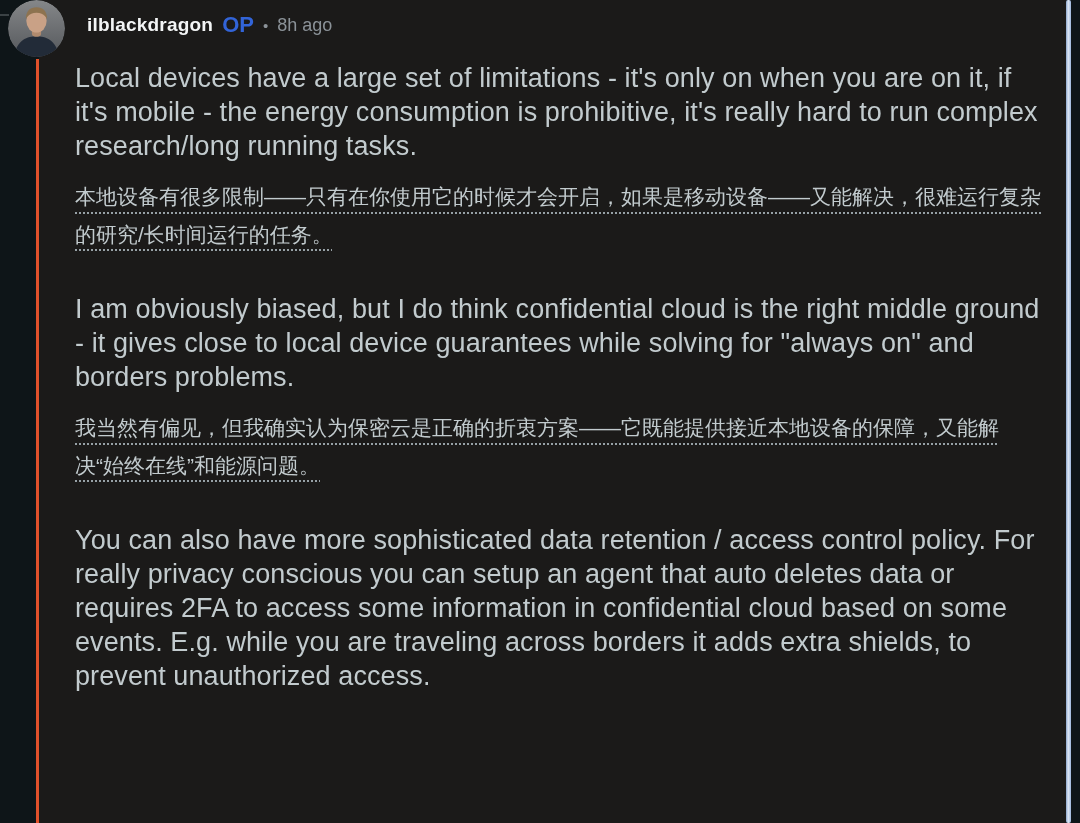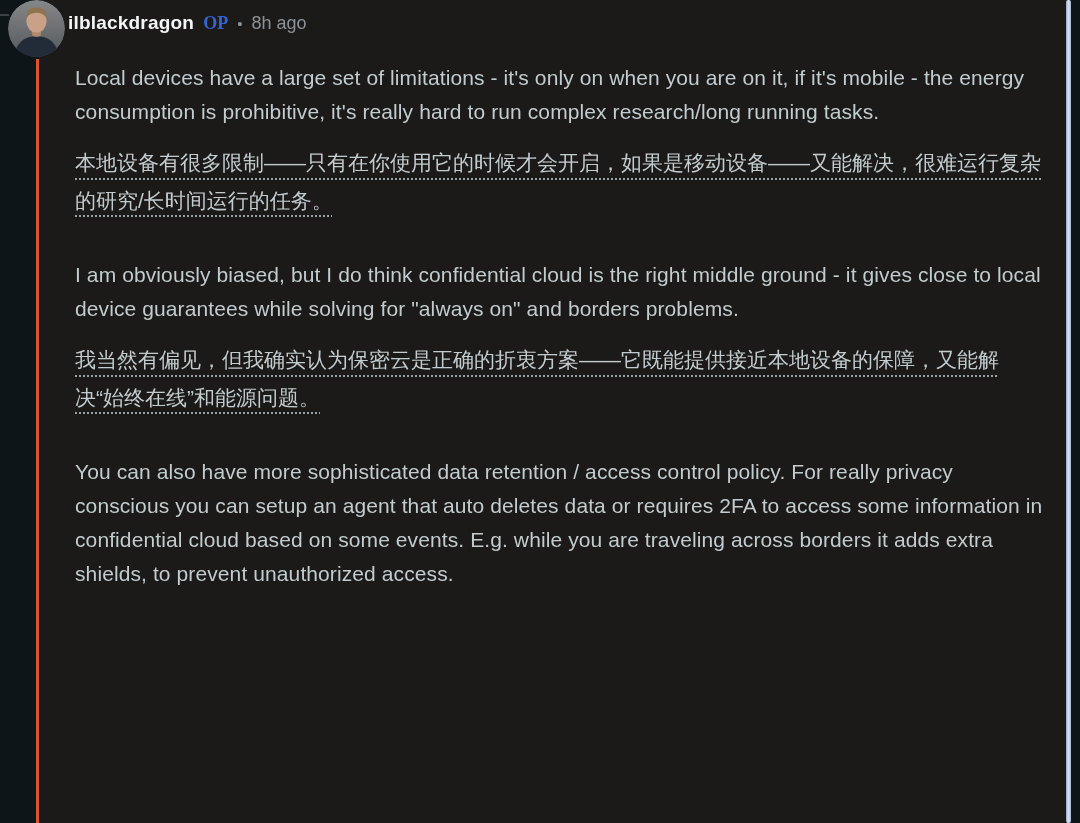--- a/index.html
+++ b/index.html
@@ -33,56 +33,55 @@
   }
   .avatar svg { display: block; width: 100%; height: 100%; }
   .thread-line {
     position: absolute;
     left: 36px; top: 59px;
     width: 3px; height: 764px;
     z-index: 2;
   }
   .header {
     position: absolute;
-    left: 68px; top: 12px;
+    left: 87px; top: 12px;
     display: flex;
     align-items: center;
     gap: 9px;
     z-index: 4;
   }
   .username {
     font-size: 19px;
     font-weight: bold;
     color: #f3f5f6;
     letter-spacing: 0.2px;
   }
   .op-badge {
-    font-size: 18px;
+    font-size: 22px;
     font-weight: bold;
-    font-family: Liberation Serif, serif;
   }
   .meta-sep {
     font-size: 15px;
     color: #8b9298;
   }
   .timestamp {
     font-size: 18px;
     color: #8b9298;
   }
   .body {
     position: absolute;
     left: 75px; top: 61px;
     width: 969px;
     z-index: 4;
   }
   .group { margin: 0 0 39px 0; }
   .group:last-child { margin-bottom: 4px; }
   .para-en {
     margin: 0 0 15px 0;
-    font-size: 21px;
+    font-size: 27px;
     line-height: 34px;
     color: #c2cbce;
     letter-spacing: 0.1px;
   }
   .para-zh {
     margin: 0;
     font-size: 21px;
     line-height: 37.5px;
     color: #c2cbce;
     text-decoration-line: underline;

